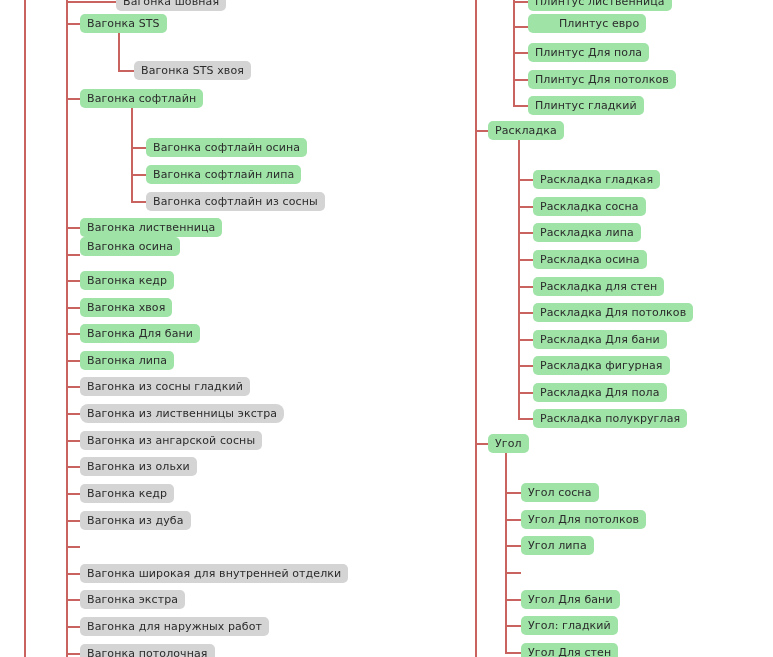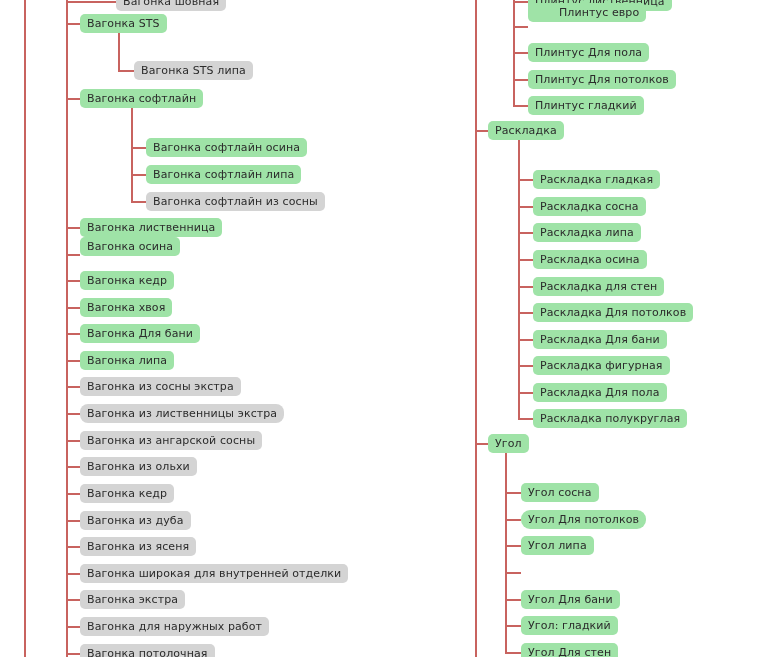--- a/index.html
+++ b/index.html
@@ -60,21 +60,21 @@
     <div class="vline" style="left: 131px; top: 99px; height: 103px;"></div>
     <div class="vline" style="left: 475px; top: 0px; height: 657px;"></div>
     <div class="vline" style="left: 513px; top: 0px; height: 106px;"></div>
     <div class="vline" style="left: 518px; top: 131px; height: 289px;"></div>
     <div class="vline" style="left: 505px; top: 444px; height: 209px;"></div>
     <div class="hline" style="left: 66px; top: 1px; width: 50px;"></div>
     <div class="node gray cut" style="left: 116px; top: -8px;">Вагонка шовная</div>
     <div class="hline" style="left: 66px; top: 23px; width: 14px;"></div>
     <div class="node green" style="left: 80px; top: 14px;">Вагонка STS</div>
     <div class="hline" style="left: 118px; top: 70px; width: 16px;"></div>
-    <div class="node gray" style="left: 134px; top: 61px;">Вагонка STS липа</div>
+    <div class="node gray" style="left: 134px; top: 61px;">Вагонка STS хвоя</div>
     <div class="hline" style="left: 66px; top: 98px; width: 14px;"></div>
     <div class="node green" style="left: 80px; top: 89px; text-align: center;">Вагонка софтлайн</div>
     <div class="hline" style="left: 131px; top: 147px; width: 15px;"></div>
     <div class="node green" style="left: 146px; top: 138px;">Вагонка софтлайн осина</div>
     <div class="hline" style="left: 131px; top: 174px; width: 15px;"></div>
     <div class="node green" style="left: 146px; top: 165px;">Вагонка софтлайн липа</div>
     <div class="hline" style="left: 131px; top: 201px; width: 15px;"></div>
     <div class="node gray" style="left: 146px; top: 192px;">Вагонка софтлайн из сосны</div>
     <div class="hline" style="left: 66px; top: 227px; width: 14px;"></div>
     <div class="node green" style="left: 80px; top: 218px;">Вагонка лиственница</div>
@@ -82,45 +82,44 @@
     <div class="node green" style="left: 80px; top: 237px;">Вагонка осина</div>
     <div class="hline" style="left: 66px; top: 280px; width: 14px;"></div>
     <div class="node green" style="left: 80px; top: 271px;">Вагонка кедр</div>
     <div class="hline" style="left: 66px; top: 307px; width: 14px;"></div>
     <div class="node green" style="left: 80px; top: 298px;">Вагонка хвоя</div>
     <div class="hline" style="left: 66px; top: 333px; width: 14px;"></div>
     <div class="node green" style="left: 80px; top: 324px;">Вагонка Для бани</div>
     <div class="hline" style="left: 66px; top: 360px; width: 14px;"></div>
     <div class="node green" style="left: 80px; top: 351px;">Вагонка липа</div>
     <div class="hline" style="left: 66px; top: 386px; width: 14px;"></div>
-    <div class="node gray" style="left: 80px; top: 377px;">Вагонка из сосны экстра</div>
+    <div class="node gray" style="left: 80px; top: 377px;">Вагонка из сосны гладкий</div>
     <div class="hline" style="left: 66px; top: 413px; width: 14px;"></div>
     <div class="node gray" style="left: 80px; top: 404px; border-radius: 8px;">Вагонка из лиственницы экстра</div>
     <div class="hline" style="left: 66px; top: 440px; width: 14px;"></div>
     <div class="node gray" style="left: 80px; top: 431px;">Вагонка из ангарской сосны</div>
     <div class="hline" style="left: 66px; top: 466px; width: 14px;"></div>
     <div class="node gray" style="left: 80px; top: 457px;">Вагонка из ольхи</div>
     <div class="hline" style="left: 66px; top: 493px; width: 14px;"></div>
     <div class="node gray" style="left: 80px; top: 484px;">Вагонка кедр</div>
     <div class="hline" style="left: 66px; top: 520px; width: 14px;"></div>
     <div class="node gray" style="left: 80px; top: 511px;">Вагонка из дуба</div>
     <div class="hline" style="left: 66px; top: 546px; width: 14px;"></div>
-    <div class="node gray" style="left: 80px; top: 537px;">Вагонка из ясеня</div>
     <div class="hline" style="left: 66px; top: 573px; width: 14px;"></div>
     <div class="node gray" style="left: 80px; top: 564px; text-align: center;">Вагонка широкая для внутренней отделки</div>
     <div class="hline" style="left: 66px; top: 599px; width: 14px;"></div>
     <div class="node gray" style="left: 80px; top: 590px;">Вагонка экстра</div>
     <div class="hline" style="left: 66px; top: 626px; width: 14px;"></div>
     <div class="node gray" style="left: 80px; top: 617px;">Вагонка для наружных работ</div>
     <div class="hline" style="left: 66px; top: 653px; width: 14px;"></div>
     <div class="node gray" style="left: 80px; top: 644px;">Вагонка потолочная</div>
     <div class="hline" style="left: 513px; top: 1px; width: 15px;"></div>
     <div class="node green cut" style="left: 528px; top: -8px;">Плинтус лиственница</div>
     <div class="hline" style="left: 513px; top: 26px; width: 15px;"></div>
-    <div class="node green" style="left: 528px; top: 3px; padding-left: 31px;">Плинтус евро</div>
+    <div class="node green" style="left: 528px; top: 14px; padding-left: 31px;">Плинтус евро</div>
     <div class="hline" style="left: 513px; top: 52px; width: 15px;"></div>
     <div class="node green" style="left: 528px; top: 43px;">Плинтус Для пола</div>
     <div class="hline" style="left: 513px; top: 79px; width: 15px;"></div>
     <div class="node green" style="left: 528px; top: 70px;">Плинтус Для потолков</div>
     <div class="hline" style="left: 513px; top: 105px; width: 15px;"></div>
     <div class="node green" style="left: 528px; top: 96px;">Плинтус гладкий</div>
     <div class="hline" style="left: 475px; top: 130px; width: 13px;"></div>
     <div class="node green" style="left: 488px; top: 121px;">Раскладка</div>
     <div class="hline" style="left: 518px; top: 179px; width: 15px;"></div>
     <div class="node green" style="left: 533px; top: 170px;">Раскладка гладкая</div>
@@ -140,21 +139,21 @@
     <div class="node green" style="left: 533px; top: 356px;">Раскладка фигурная</div>
     <div class="hline" style="left: 518px; top: 392px; width: 15px;"></div>
     <div class="node green" style="left: 533px; top: 383px;">Раскладка Для пола</div>
     <div class="hline" style="left: 518px; top: 418px; width: 15px;"></div>
     <div class="node green" style="left: 533px; top: 409px;">Раскладка полукруглая</div>
     <div class="hline" style="left: 475px; top: 443px; width: 13px;"></div>
     <div class="node green" style="left: 488px; top: 434px;">Угол</div>
     <div class="hline" style="left: 505px; top: 492px; width: 16px;"></div>
     <div class="node green" style="left: 521px; top: 483px;">Угол сосна</div>
     <div class="hline" style="left: 505px; top: 519px; width: 16px;"></div>
-    <div class="node green" style="left: 521px; top: 510px; border-radius: 9px;">Угол Для потолков</div>
+    <div class="node green" style="left: 521px; top: 510px;">Угол Для потолков</div>
     <div class="hline" style="left: 505px; top: 545px; width: 16px;"></div>
     <div class="node green" style="left: 521px; top: 536px;">Угол липа</div>
     <div class="hline" style="left: 505px; top: 572px; width: 16px;"></div>
     <div class="hline" style="left: 505px; top: 599px; width: 16px;"></div>
     <div class="node green" style="left: 521px; top: 590px;">Угол Для бани</div>
     <div class="hline" style="left: 505px; top: 625px; width: 16px;"></div>
     <div class="node green" style="left: 521px; top: 616px;">Угол: гладкий</div>
     <div class="hline" style="left: 505px; top: 652px; width: 16px;"></div>
     <div class="node green" style="left: 521px; top: 643px;">Угол Для стен</div>
   </div>

